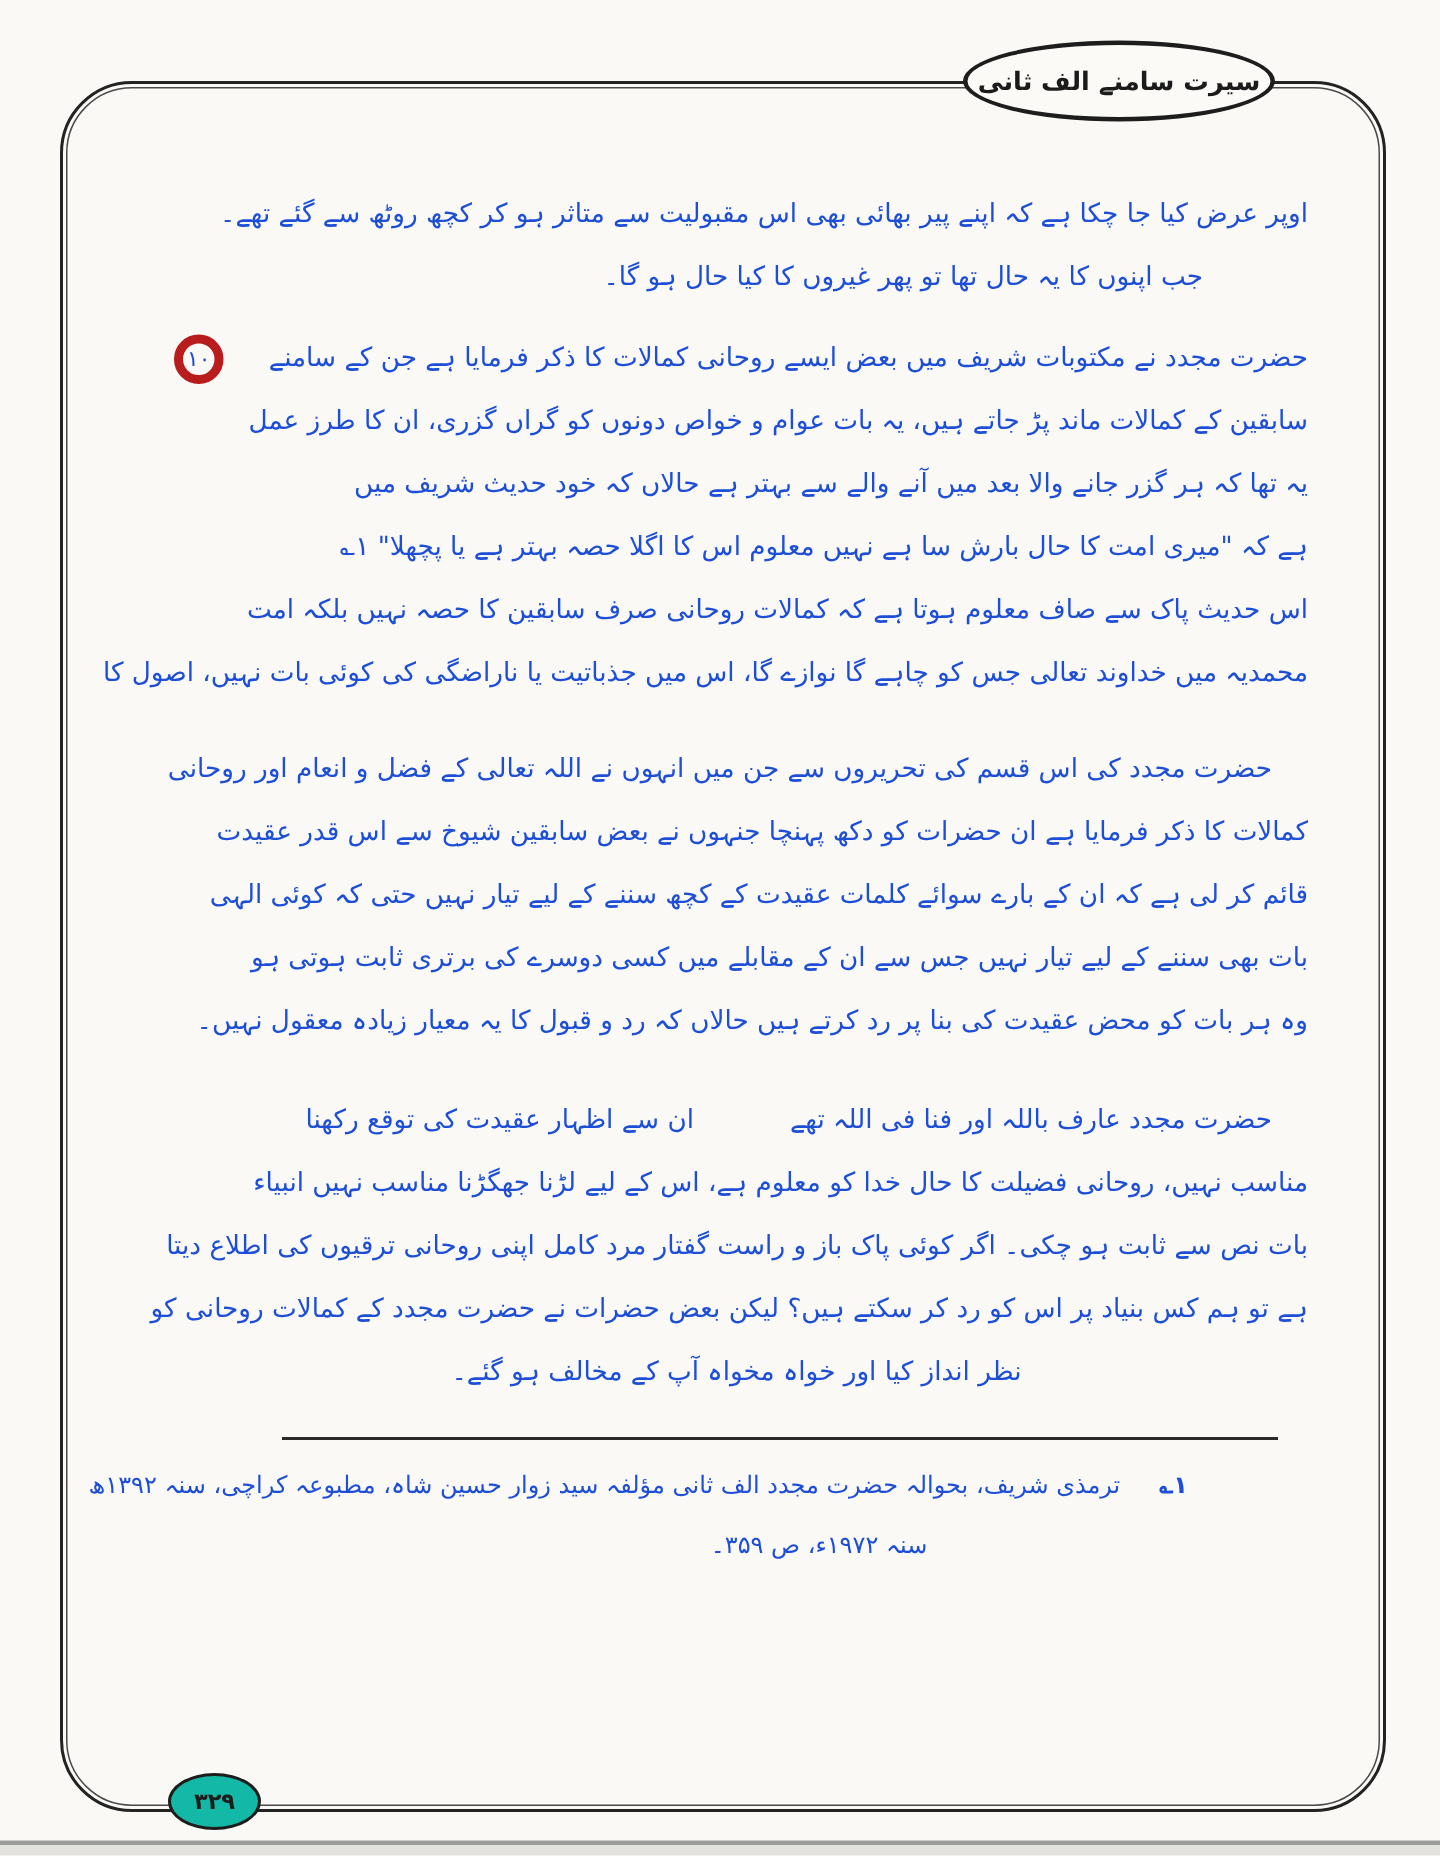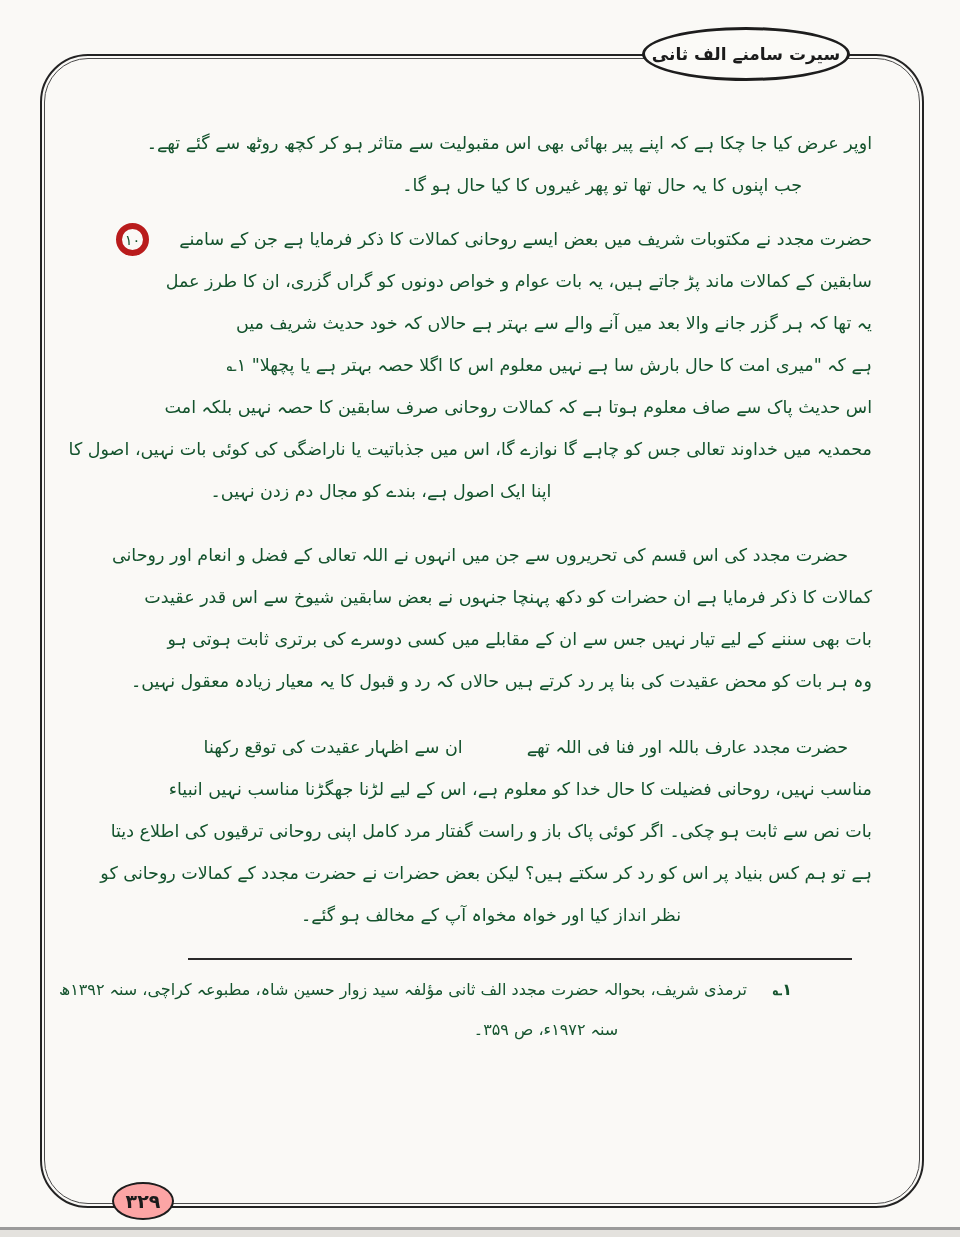--- a/index.html
+++ b/index.html
@@ -27,34 +27,34 @@
   .cartouche {
     position:absolute; left:642px; top:27px; width:208px; height:54px;
     background:#fbfaf7; border:3px solid #1d1d1d; border-radius:50%;
     display:flex; align-items:center; justify-content:center; z-index:3;
   }
   .cartouche .title { font-size:17px; font-weight:bold; letter-spacing:0; }
 
   
   .page-oval {
     position:absolute; left:112px; top:1182px; width:62px; height:38px;
-    background:#fca5a5; border:2.5px solid #1d1d1d; border-radius:50%;
+    background:#14b8a6; border:2.5px solid #1d1d1d; border-radius:50%;
     display:flex; align-items:center; justify-content:center; z-index:3;
-    font-size:19px; font-weight:bold;
+    font-size:15px; font-weight:bold;
   }
 
   
   .scan-edge { position:absolute; left:0; top:1227px; width:960px; height:3px; background:#9b9b9b; }
   .scan-edge2 { position:absolute; left:0; top:1230px; width:960px; height:7px; background:#e4e2de; }
 
   
   .text-col {
     position:absolute; left:110px; top:122px; width:762px;
     direction:rtl; text-align:right;
-    font-size:17.5px; color:#14532d;
+    font-size:17.5px; color:#1d4ed8;
   }
   .ln { line-height:42px; white-space:nowrap; }
   .para { position:relative; }
   .para-b { margin-top:12px; }
   .para-c { margin-top:22px; }
   .para-d { margin-top:24px; }
 
   .indent-r { margin-right:70px; }
   .indent-sm { margin-right:24px; }
   .center-ln { text-align:center; white-space:nowrap; }
@@ -97,26 +97,26 @@
     </div>
 
     <div class="para para-b">
       <div class="num-circle">۱۰</div>
       <div class="ln">حضرت مجدد نے مکتوبات شریف میں بعض ایسے روحانی کمالات کا ذکر فرمایا ہے جن کے سامنے</div>
       <div class="ln">سابقین کے کمالات ماند پڑ جاتے ہیں، یہ بات عوام و خواص دونوں کو گراں گزری، ان کا طرز عمل</div>
       <div class="ln">یہ تھا کہ ہر گزر جانے والا بعد میں آنے والے سے بہتر ہے حالاں کہ خود حدیث شریف میں</div>
       <div class="ln">ہے کہ "میری امت کا حال بارش سا ہے نہیں معلوم اس کا اگلا حصہ بہتر ہے یا پچھلا" ۱؎</div>
       <div class="ln">اس حدیث پاک سے صاف معلوم ہوتا ہے کہ کمالات روحانی صرف سابقین کا حصہ نہیں بلکہ امت</div>
       <div class="ln">محمدیہ میں خداوند تعالی جس کو چاہے گا نوازے گا، اس میں جذباتیت یا ناراضگی کی کوئی بات نہیں، اصول کا</div>
-      <div class="ln center-shift">اپنا ایک اصول ہے، بندے کو مجال دم زدن نہیں۔</div>
     </div>
 
     <div class="para para-c">
       <div class="ln indent-sm">حضرت مجدد کی اس قسم کی تحریروں سے جن میں انہوں نے اللہ تعالی کے فضل و انعام اور روحانی</div>
       <div class="ln">کمالات کا ذکر فرمایا ہے ان حضرات کو دکھ پہنچا جنہوں نے بعض سابقین شیوخ سے اس قدر عقیدت</div>
+      <div class="ln">قائم کر لی ہے کہ ان کے بارے سوائے کلمات عقیدت کے کچھ سننے کے لیے تیار نہیں حتی کہ کوئی الہی</div>
       <div class="ln">بات بھی سننے کے لیے تیار نہیں جس سے ان کے مقابلے میں کسی دوسرے کی برتری ثابت ہوتی ہو</div>
       <div class="ln">وہ ہر بات کو محض عقیدت کی بنا پر رد کرتے ہیں حالاں کہ رد و قبول کا یہ معیار زیادہ معقول نہیں۔</div>
     </div>
 
     <div class="para para-d">
       <div class="ln indent-sm"><span>حضرت مجدد عارف باللہ اور فنا فی اللہ تھے</span><span class="midgap"></span><span>ان سے اظہار عقیدت کی توقع رکھنا</span></div>
       <div class="ln">مناسب نہیں، روحانی فضیلت کا حال خدا کو معلوم ہے، اس کے لیے لڑنا جھگڑنا مناسب نہیں انبیاء</div>
       <div class="ln">بات نص سے ثابت ہو چکی۔ اگر کوئی پاک باز و راست گفتار مرد کامل اپنی روحانی ترقیوں کی اطلاع دیتا</div>
       <div class="ln">ہے تو ہم کس بنیاد پر اس کو رد کر سکتے ہیں؟ لیکن بعض حضرات نے حضرت مجدد کے کمالات روحانی کو</div>
       <div class="ln center-ln">نظر انداز کیا اور خواہ مخواہ آپ کے مخالف ہو گئے۔</div>

